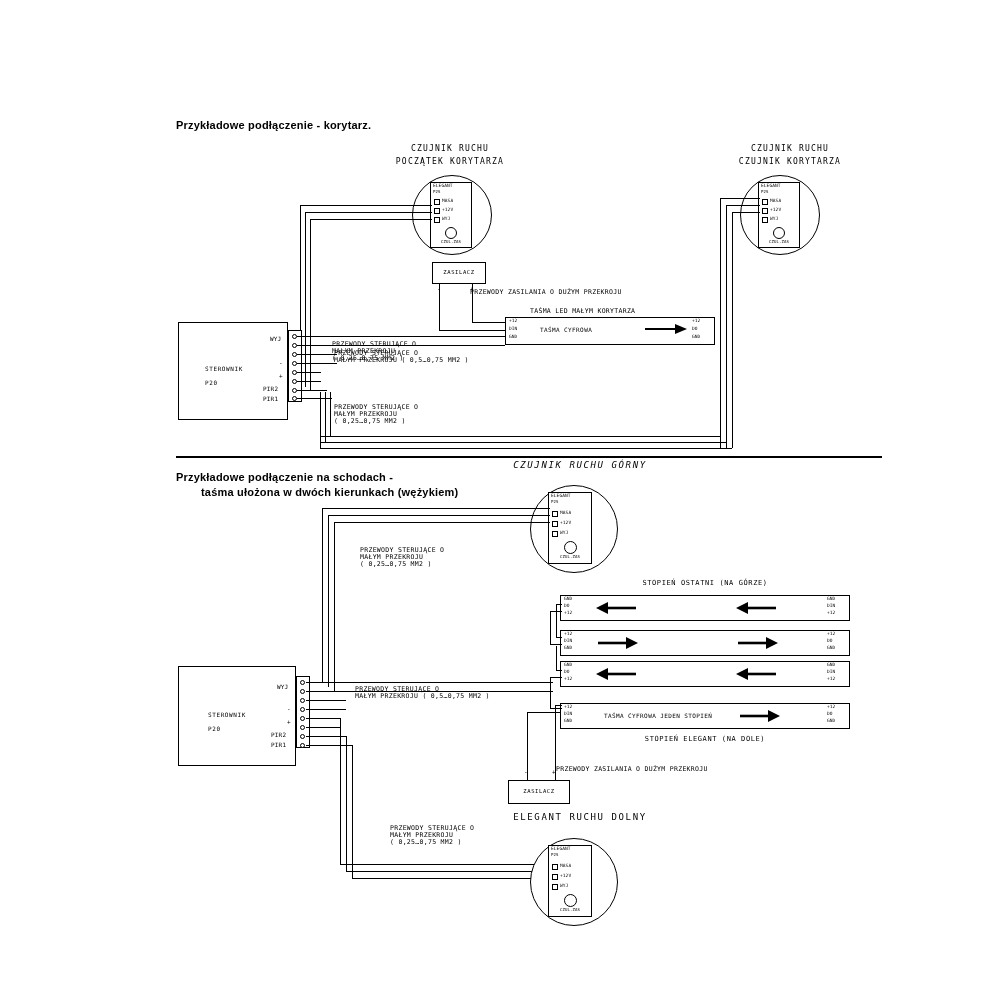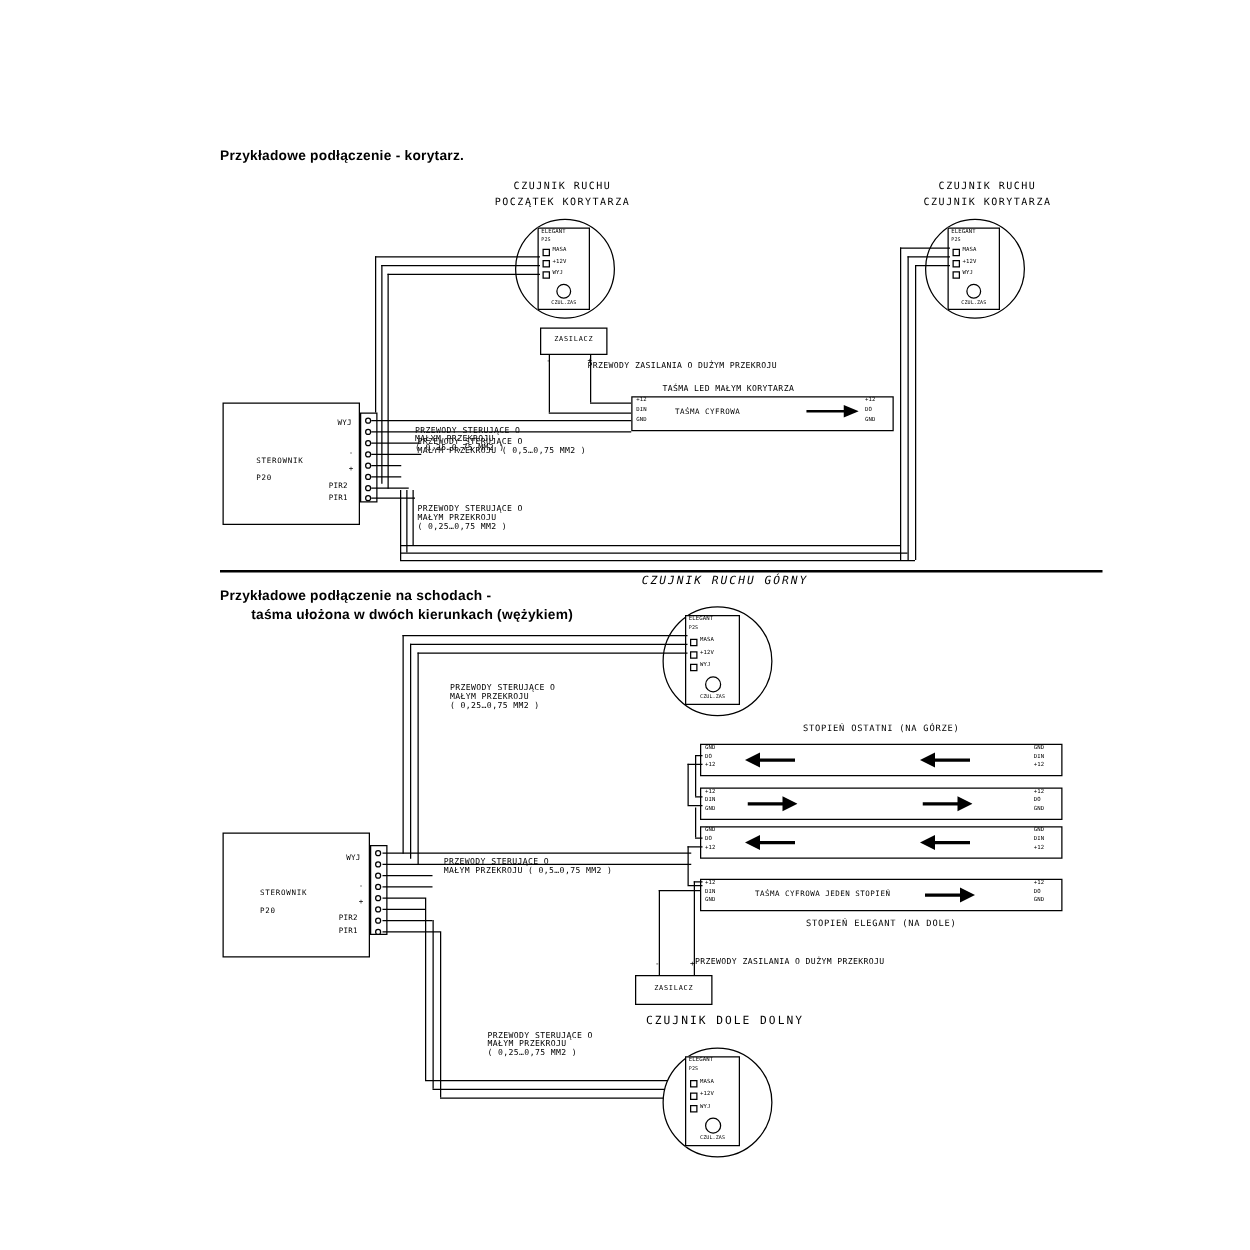--- a/index.html
+++ b/index.html
@@ -318,21 +318,21 @@
   <div class="abs box" style="left:508px;top:780px;width:62px;height:24px;"></div>
   <div class="abs txt lbl5 ctr" style="left:508px;top:788px;width:62px;font-size:5.5px;letter-spacing:.6px;">ZASILACZ</div>
   <div class="abs txt lbl6" style="left:524px;top:769px;">-</div>
   <div class="abs txt lbl6" style="left:552px;top:769px;">+</div>
   <div class="abs vline" style="left:527px;top:712px;height:68px;"></div>
   <div class="abs vline" style="left:555px;top:705px;height:75px;"></div>
   <div class="abs hline" style="left:527px;top:712px;width:33px;"></div>
   <div class="abs hline" style="left:555px;top:705px;width:7px;"></div>
   <div class="abs txt lbl" style="left:556px;top:766px;">PRZEWODY ZASILANIA O DUŻYM PRZEKROJU</div>
 
-  <div class="abs txt lbl9 ctr" style="left:460px;top:813px;width:240px;">CZUJNIK DOLE DOLNY</div>
+  <div class="abs txt lbl9 ctr" style="left:460px;top:813px;width:240px;">ELEGANT RUCHU DOLNY</div>
   <div class="abs circle" style="left:530px;top:838px;width:88px;height:88px;"></div>
   <div class="abs sensor" style="left:548px;top:845px;width:44px;height:72px;">
     <div class="txt lbl5" style="position:absolute;left:2px;top:1px;font-size:4.5px;">ELEGANT</div>
     <div class="txt lbl5" style="position:absolute;left:2px;top:7px;font-size:4px;">P2S</div>
     <div class="abs smallsq" style="left:3px;top:18px;width:6px;height:6px;"></div>
     <div class="abs smallsq" style="left:3px;top:28px;width:6px;height:6px;"></div>
     <div class="abs smallsq" style="left:3px;top:38px;width:6px;height:6px;"></div>
     <div class="txt lbl5" style="position:absolute;left:11px;top:18px;font-size:4.5px;">MASA</div>
     <div class="txt lbl5" style="position:absolute;left:11px;top:28px;font-size:4.5px;">+12V</div>
     <div class="txt lbl5" style="position:absolute;left:11px;top:38px;font-size:4.5px;">WYJ</div>

